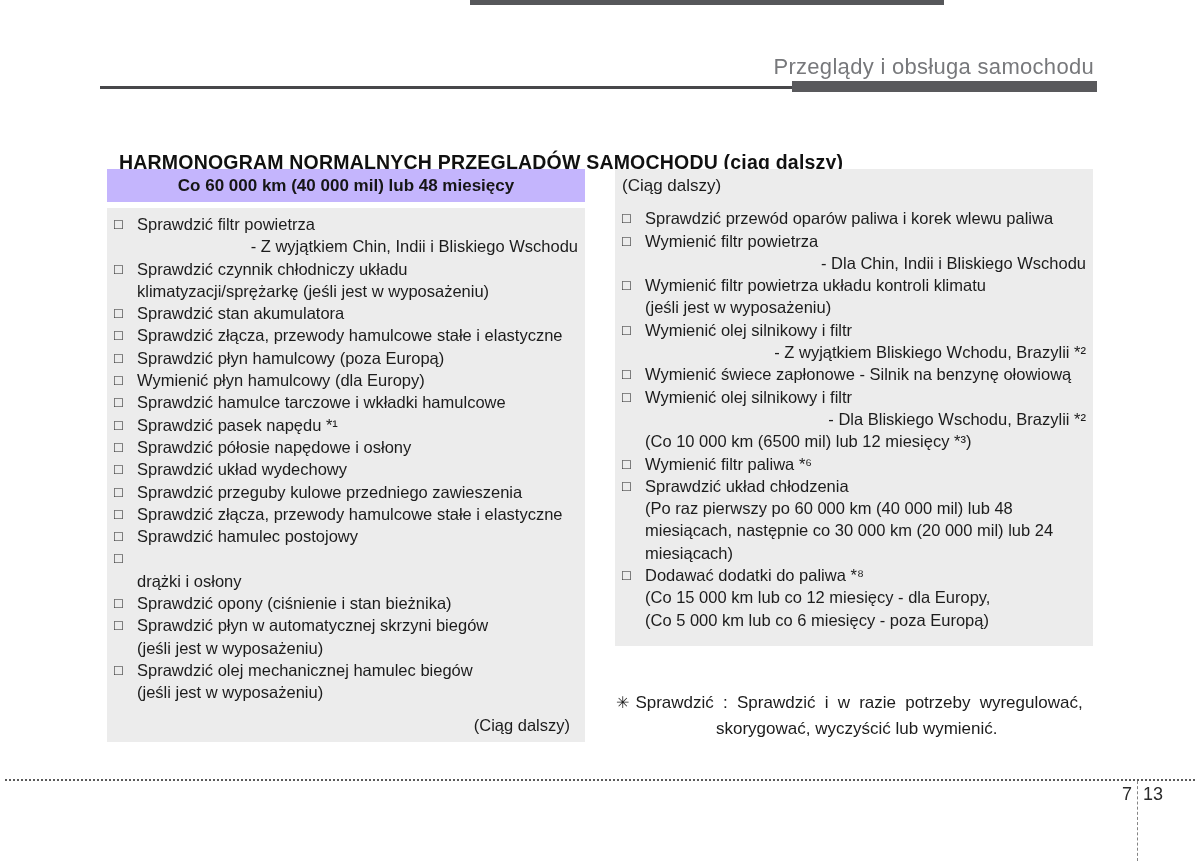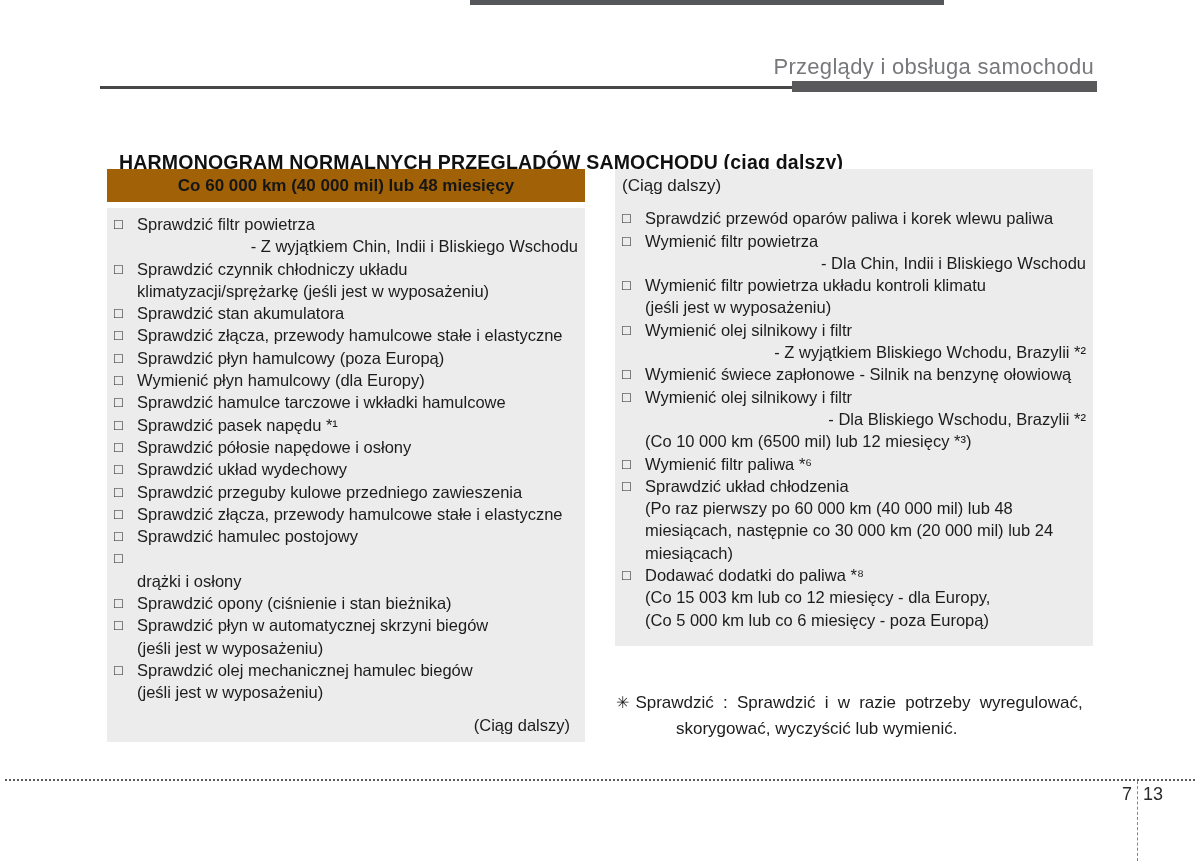--- a/index.html
+++ b/index.html
@@ -24,21 +24,21 @@
   .page-title{
     position:absolute;left:107px;top:139px;
     font-size:19.5px;font-weight:bold;color:#111;letter-spacing:0.2px;white-space:nowrap;
   }
 
   
   .panel{position:absolute;width:478px;}
   .panel-left{left:107px;top:169px;}
   .panel-right{left:615px;top:169px;background:#ececec;padding:6px 7px 15px 7px;box-sizing:border-box;}
   .panel-header-band{
-    height:33px;background:#a16207;text-align:center;
+    height:33px;background:#c4b5fd;text-align:center;
     font-weight:bold;font-size:17px;line-height:33px;color:#161616;
   }
   .panel-body{
     margin-top:6px;background:#ececec;padding:5px 7px 6px 7px;
   }
   .row{white-space:nowrap;line-height:22.3px;font-size:16.5px;color:#1c1c1c;}
   .row.item{display:flex;}
   .row .cb{width:23px;flex:none;font-size:14.5px;line-height:22.3px;color:#222;}
   .row.sub{padding-left:14px;text-align:right;}
   .row.cont{padding-left:23px;}
@@ -46,21 +46,21 @@
     text-align:right;padding-right:8px;margin-top:10px;
     font-size:16.5px;line-height:22.3px;color:#1c1c1c;
   }
   .rp-header{font-size:17px;line-height:22.3px;margin-bottom:10px;color:#1c1c1c;}
 
   
   .footnote{position:absolute;left:616px;top:691px;width:484px;font-size:17px;color:#1c1c1c;}
   .fn-line1{white-space:nowrap;line-height:23px;}
   .fn-line1 .fn-sym{margin-right:6px;font-size:16px;}
   .fn-line1 .fn-text{word-spacing:4.5px;}
-  .fn-line2{margin-left:60px;margin-top:3px;line-height:23px;}
+  .fn-line2{margin-left:100px;margin-top:3px;line-height:23px;}
 
   
   .dotted-rule{position:absolute;left:5px;top:779px;width:1190px;border-top:2px dotted #5b5b5b;}
   .page-divider{position:absolute;left:1137px;top:781px;height:80px;width:0;border-left:1px dashed #858585;}
   .chapter-num{position:absolute;left:1104px;top:784px;width:28px;text-align:right;font-size:18px;color:#2a2a2a;}
   .page-num{position:absolute;left:1143px;top:784px;font-size:18px;color:#2a2a2a;}
 </style>
 </head>
 <body>
 
@@ -193,21 +193,21 @@
         <span class="cb">□</span>
         <span class="txt">Sprawdzić układ chłodzenia</span>
       </div>
       <div class="row cont"><span class="txt">(Po raz pierwszy po 60 000 km (40 000 mil) lub 48</span></div>
       <div class="row cont"><span class="txt">miesiącach, następnie co 30 000 km (20 000 mil) lub 24</span></div>
       <div class="row cont"><span class="txt">miesiącach)</span></div>
       <div class="row item">
         <span class="cb">□</span>
         <span class="txt">Dodawać dodatki do paliwa *⁸</span>
       </div>
-      <div class="row cont"><span class="txt">(Co 15 003 km lub co 12 miesięcy - dla Europy,</span></div>
+      <div class="row cont"><span class="txt">(Co 15 000 km lub co 12 miesięcy - dla Europy,</span></div>
       <div class="row cont"><span class="txt">(Co 5 000 km lub co 6 miesięcy - poza Europą)</span></div>
     </div>
 </div>
 
 <div class="footnote">
   <div class="fn-line1">
     <span class="fn-sym">✳</span><span class="fn-text">Sprawdzić : Sprawdzić i w razie potrzeby wyregulować,</span>
   </div>
   <div class="fn-line2">skorygować, wyczyścić lub wymienić.</div>
 </div>

